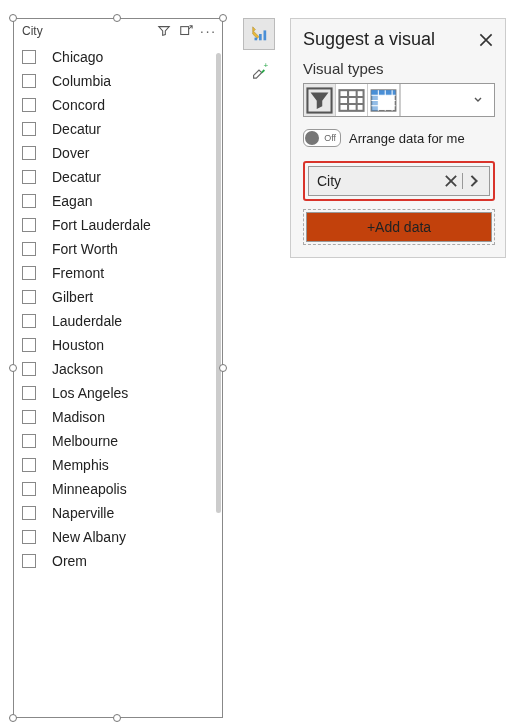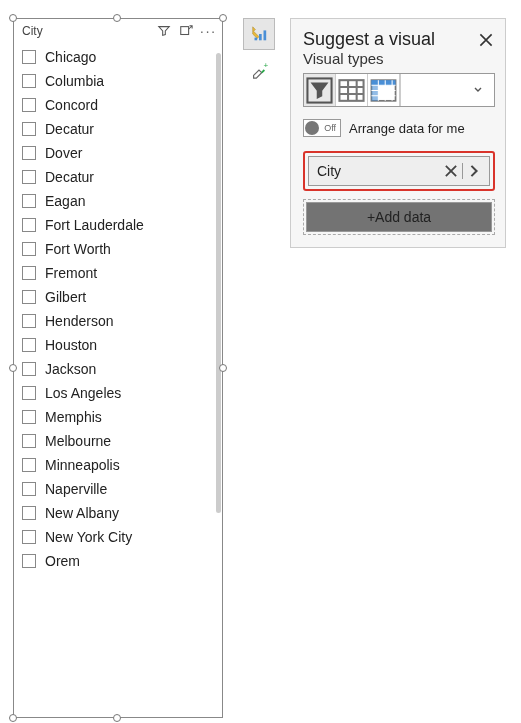--- a/index.html
+++ b/index.html
@@ -51,21 +51,21 @@
     position: relative;
     height: calc(100% - 26px);
     overflow: hidden;
   }
   .slicer-list {
     padding: 2px 4px 4px 6px;
   }
   .city-item {
     display: flex;
     align-items: center;
-    gap: 9px;
+    gap: 16px;
     padding: 4px 2px 4px 2px;
     font-size: 14px;
     color: #222;
     cursor: pointer;
   }
   .city-item .cb {
     width: 14px;
     height: 14px;
     border: 1px solid #888;
     background: #fff;
@@ -122,21 +122,21 @@
     top: 18px;
     width: 216px;
     background: #f6f6f6;
     border: 1px solid #ccc;
     padding: 10px 10px 12px 12px;
   }
   .sg-head {
     display: flex;
     align-items: center;
     justify-content: space-between;
-    margin-bottom: 0;
+    margin-bottom: 10px;
   }
   .sg-title {
     font-size: 18px;
     color: #222;
   }
   .close-x {
     width: 18px; height: 18px;
     display: flex; align-items: center; justify-content: center;
     cursor: pointer;
     color: #333;
@@ -174,21 +174,21 @@
   }
   .arrange-row {
     display: flex;
     align-items: center;
     gap: 8px;
     margin-bottom: 14px;
   }
   .toggle {
     width: 38px; height: 18px;
     border: 1px solid #999;
-    border-radius: 0;
+    border-radius: 6px;
     background: #fff;
     position: relative;
     display: flex;
     align-items: center;
     cursor: pointer;
   }
   .toggle .knob {
     position: absolute;
     left: 1px; top: 1px;
     width: 14px; height: 14px;
@@ -223,21 +223,21 @@
   }
   .pill-sep {
     width: 1px; height: 16px; background: #999; margin: 0 2px;
   }
   .add-data {
     border: 1px dashed #aaa;
     padding: 2px;
   }
   .add-data-inner {
     border: 1px solid #999;
-    background: #737373;
+    background: #c2410c;
     height: 30px;
     display: flex;
     align-items: center;
     justify-content: center;
     font-size: 14px;
     cursor: pointer;
   }
 </style>
 </head>
 <body>
@@ -299,57 +299,57 @@
         <div class="city-item">
           <span class="cb"></span>
           <span>Fremont</span>
         </div>
         <div class="city-item">
           <span class="cb"></span>
           <span>Gilbert</span>
         </div>
         <div class="city-item">
           <span class="cb"></span>
-          <span>Henderson</span>
+          <span>Lauderdale</span>
         </div>
         <div class="city-item">
           <span class="cb"></span>
           <span>Houston</span>
         </div>
         <div class="city-item">
           <span class="cb"></span>
           <span>Jackson</span>
         </div>
         <div class="city-item">
           <span class="cb"></span>
           <span>Los Angeles</span>
         </div>
         <div class="city-item">
           <span class="cb"></span>
+          <span>Madison</span>
+        </div>
+        <div class="city-item">
+          <span class="cb"></span>
+          <span>Melbourne</span>
+        </div>
+        <div class="city-item">
+          <span class="cb"></span>
           <span>Memphis</span>
         </div>
         <div class="city-item">
           <span class="cb"></span>
-          <span>Melbourne</span>
-        </div>
-        <div class="city-item">
-          <span class="cb"></span>
           <span>Minneapolis</span>
         </div>
         <div class="city-item">
           <span class="cb"></span>
           <span>Naperville</span>
         </div>
         <div class="city-item">
           <span class="cb"></span>
           <span>New Albany</span>
-        </div>
-        <div class="city-item">
-          <span class="cb"></span>
-          <span>New York City</span>
         </div>
         <div class="city-item">
           <span class="cb"></span>
           <span>Orem</span>
         </div>
       </div>
     <div class="scrollbar"></div>
   </div>
 </div>
 

